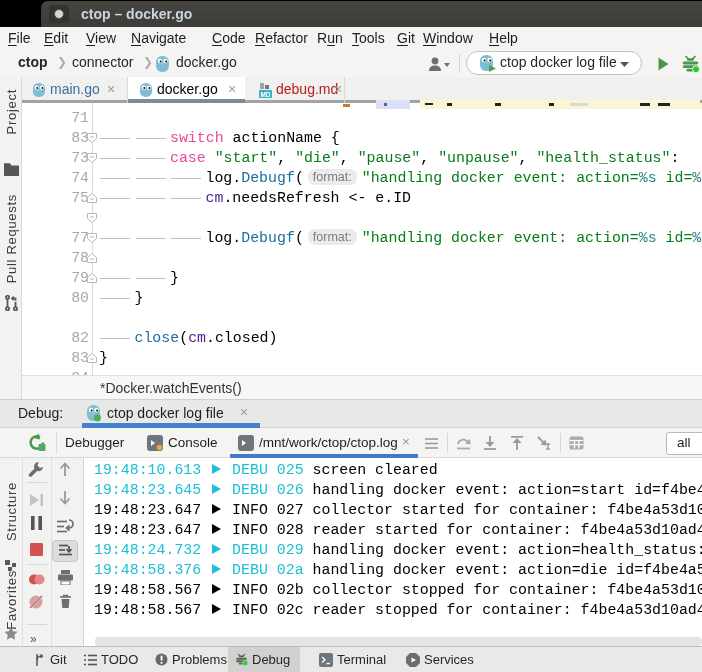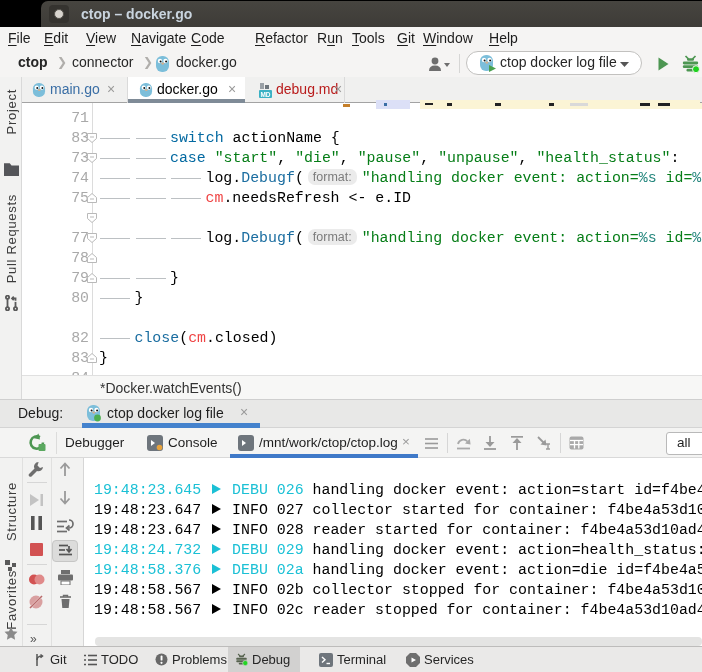--- a/index.html
+++ b/index.html
@@ -14,32 +14,32 @@
   #tb-title { left:40px; top:5px; color:#c9d4de; font-size:14px; font-weight:bold; }
   
   #menubar { left:0; top:27px; width:702px; height:23px; background:#f5f4f3; color:#1d1d1d; font-size:14px; }
   .mi { position:absolute; top:3px; }
   .mi u { text-decoration:underline; text-underline-offset:2px; }
   
   #toolbar { left:0; top:50px; width:702px; height:27px; background:#f5f4f3; font-size:14px; color:#262626; }
   .crumb-sep { color:#b0aeab; font-size:12px; }
   #runcombo { position:absolute; left:466px; top:1px; width:176px; height:24px; background:#fff; border:1px solid #c2c1bf; border-radius:13px; }
   
-  #tabbar { left:22px; top:77px; width:680px; height:26px; background:#f0f0ef; border-bottom:1px solid #a3a3a3; font-size:14px; }
+  #tabbar { left:22px; top:77px; width:680px; height:26px; background:#f0f0ef; border-bottom:3px solid #a3a3a3; font-size:14px; }
   .tab { position:absolute; top:0; height:26px; }
   
   #editor { left:22px; top:103px; width:680px; height:272px; background:#fff; overflow:hidden;
             font-family:"Liberation Mono", monospace; font-size:14.9px; line-height:20px; }
   .ln { position:absolute; left:0; width:680px; height:20px; white-space:pre; }
   .num { position:absolute; width:67px; text-align:right; color:#a9a9a9; }
   .code { position:absolute; left:77px; }
-  .kw { color:#0369a1; }
+  .kw { color:#ec4899; }
   .str { color:#067d17; }
   .fn { color:#1a6da0; }
-  .rcv { color:#ef4444;font-family:Liberation Mono, monospace; }
+  .rcv { color:#4c1d95;font-family:Liberation Mono, monospace; }
   .fmt { color:#24867d; }
   .tab1 { display:inline-block; width:35.5px; height:13px; vertical-align:-2px;
           background:linear-gradient(#bcc0c3,#bcc0c3) no-repeat 1px 7px / 30px 1px; }
   .inlay { display:inline-block; font-family:"Liberation Sans",sans-serif; font-size:12.5px; color:#7c7c7c;
            background:#ebebeb; border-radius:7px; padding:0px 5px; height:16px; line-height:16px; vertical-align:1px; margin:0 5px 0 4px;}
   #gutline { left:70px; top:0; width:1px; height:272px; background:#dcdcdc; }
   .fold { position:absolute; left:64px; width:12px; height:12px; }
   
   #stripe { left:0; top:77px; width:22px; height:322px; background:#f2f2f1; border-right:1px solid #d9d9d9; z-index:5; }
   .vtext { position:absolute; writing-mode:vertical-rl; transform:rotate(180deg); font-size:13px; letter-spacing:0.7px; color:#3c3c3c; left:4px; }
@@ -70,21 +70,21 @@
     <div id="tb-btn" class="abs"></div>
     <div id="tb-circle" class="abs"></div>
     <div id="tb-title" class="abs">ctop – docker.go</div>
   </div>
 
   <div id="menubar" class="abs">
     <span class="mi" style="left:8px"><u>F</u>ile</span>
     <span class="mi" style="left:44px"><u>E</u>dit</span>
     <span class="mi" style="left:86px"><u>V</u>iew</span>
     <span class="mi" style="left:131px"><u>N</u>avigate</span>
-    <span class="mi" style="left:191px"><u>C</u>ode</span>
+    <span class="mi" style="left:212px"><u>C</u>ode</span>
     <span class="mi" style="left:255px"><u>R</u>efactor</span>
     <span class="mi" style="left:317px">R<u>u</u>n</span>
     <span class="mi" style="left:352px"><u>T</u>ools</span>
     <span class="mi" style="left:397px"><u>G</u>it</span>
     <span class="mi" style="left:423px"><u>W</u>indow</span>
     <span class="mi" style="left:489px"><u>H</u>elp</span>
   </div>
 
   <div id="toolbar" class="abs">
     <span class="abs" style="left:18px;top:4px;font-weight:bold;">ctop</span>
@@ -420,20 +420,21 @@
         <rect x="0" y="4.5" width="15" height="6" rx="1" fill="#6e6e6e"></rect>
         <rect x="3" y="11" width="9" height="4" fill="#fff" stroke="#6e6e6e"></rect>
       </svg>
     <svg class="abs" style="left:59px;top:136px" width="13" height="15" viewBox="0 0 13 15">
         <path d="M1 3 h11" stroke="#6e6e6e" stroke-width="1.6"></path>
         <path d="M4.5 3 V1.5 h4 V3" fill="none" stroke="#6e6e6e" stroke-width="1.4"></path>
         <path d="M2.5 5 h8 l-0.8 9 h-6.4 z" fill="#6e6e6e"></path>
       </svg>
 
     <div id="console" class="abs">
+      <div class="cl" style="top:2px"><span class="cy">19:48:10.613 <span class="tri tric"></span> DEBU 025</span> screen cleared</div>
       <div class="cl" style="top:22px"><span class="cy">19:48:23.645 <span class="tri tric"></span> DEBU 026</span> handling docker event: action=start id=f4be4</div>
       <div class="cl" style="top:42px">19:48:23.647 <span class="tri"></span> INFO 027 collector started for container: f4be4a53d10</div>
       <div class="cl" style="top:62px">19:48:23.647 <span class="tri"></span> INFO 028 reader started for container: f4be4a53d10ad4</div>
       <div class="cl" style="top:82px"><span class="cy">19:48:24.732 <span class="tri tric"></span> DEBU 029</span> handling docker event: action=health_status:</div>
       <div class="cl" style="top:102px"><span class="cy">19:48:58.376 <span class="tri tric"></span> DEBU 02a</span> handling docker event: action=die id=f4be4a5</div>
       <div class="cl" style="top:122px">19:48:58.567 <span class="tri"></span> INFO 02b collector stopped for container: f4be4a53d10</div>
       <div class="cl" style="top:142px">19:48:58.567 <span class="tri"></span> INFO 02c reader stopped for container: f4be4a53d10ad4</div>
       <div class="abs" style="left:10px;top:179px;width:607px;height:9px;background:#e4e4e3;border-radius:4px;"></div>
     </div>
   </div>

